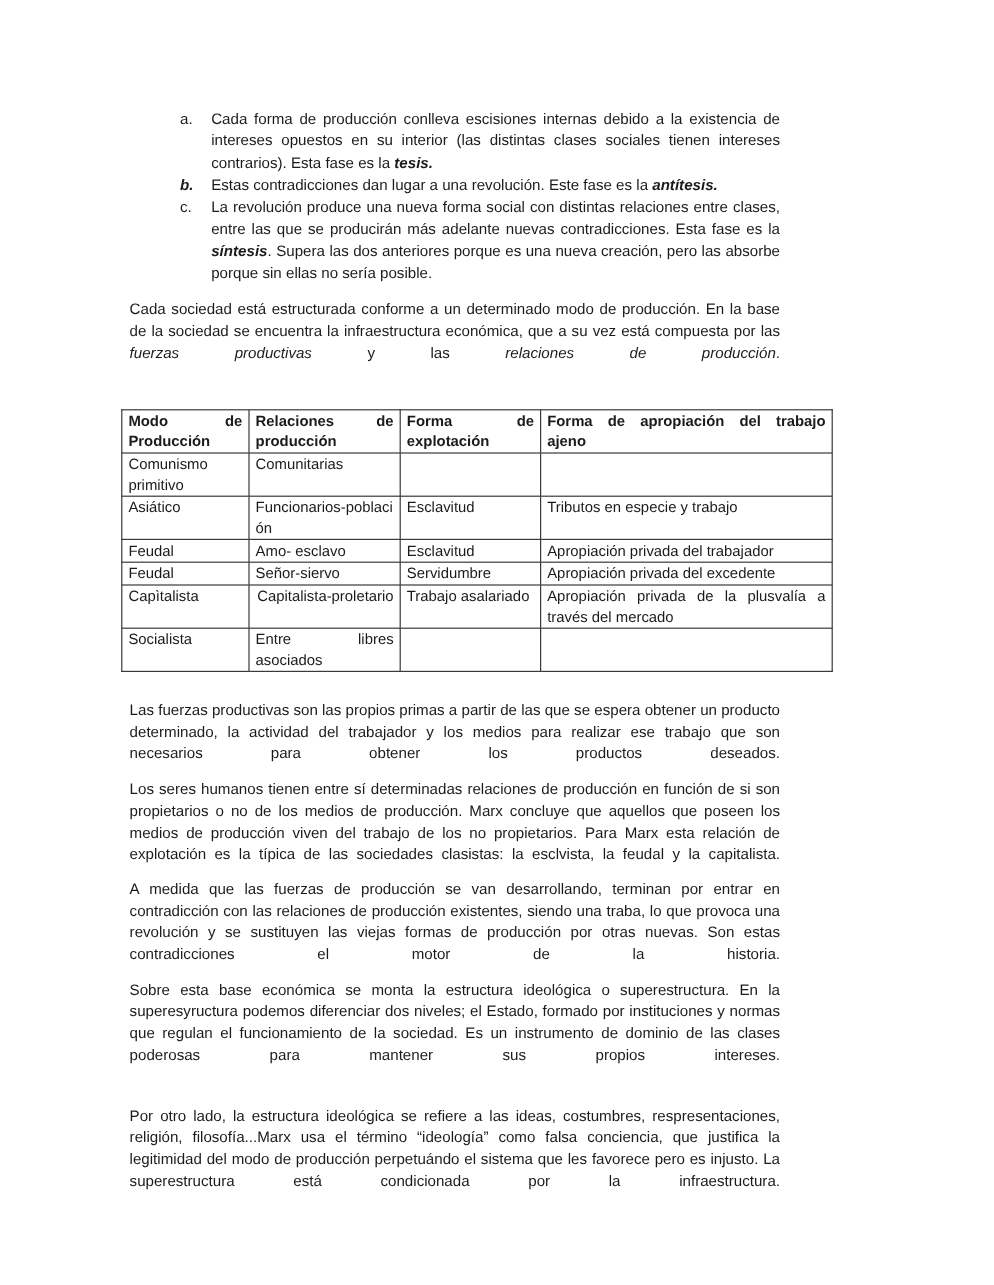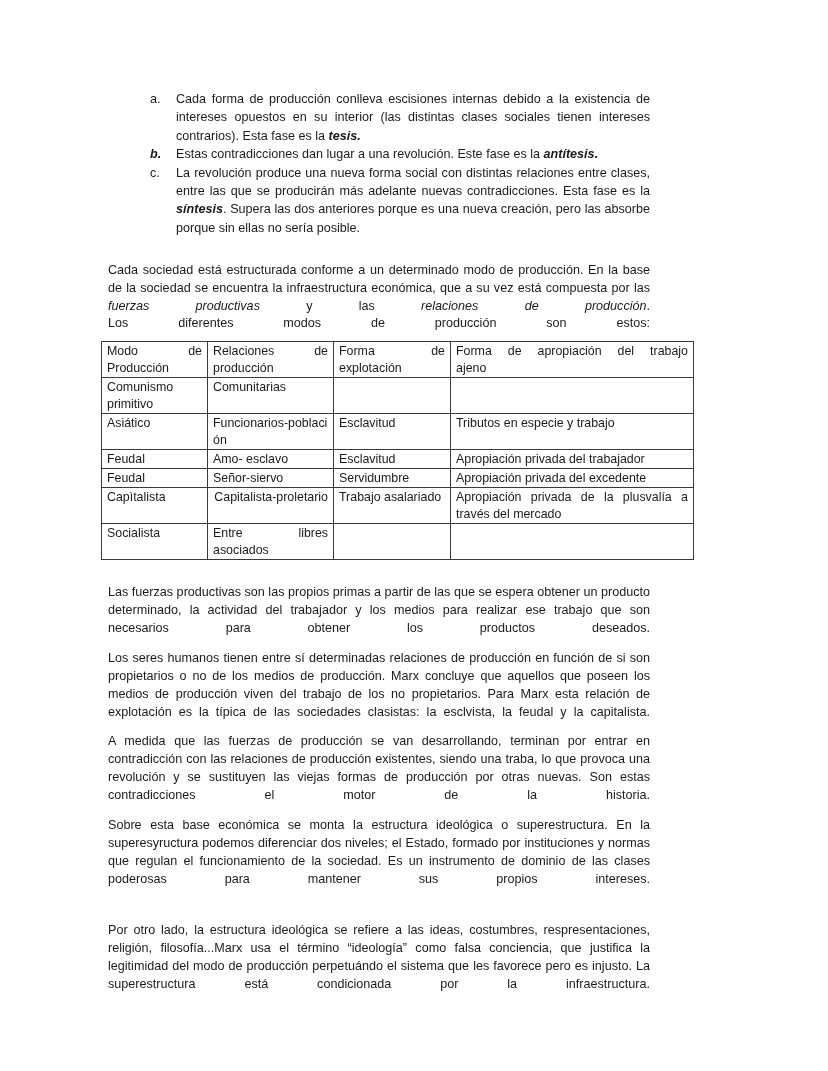--- a/index.html
+++ b/index.html
@@ -26,21 +26,21 @@
     font-size: 12.4px;
   }
   table.modes td, table.modes th {
     border: 1.4px solid #3a3a3a;
     padding: 1px 5px 0 5px;
     vertical-align: top;
     line-height: 17px;
     text-align: left;
     font-weight: normal;
   }
-  table.modes th { font-weight: normal; text-align: justify; text-align-last: left; }
+  table.modes th { font-weight: bold; text-align: justify; text-align-last: left; }
   table.modes th .jl { display: block; text-align: justify; text-align-last: justify; }
   col.c1 { width: 106px; } col.c2 { width: 126px; } col.c3 { width: 117px; } col.c4 { width: 243px; }
   tr.r-head { height: 36px; }
   tr.r2 { height: 35px; }
   tr.r1 { height: 18px; }
 </style>
 </head>
 <body>
 
 <div class="page">
@@ -50,23 +50,22 @@
       <span class="marker">a.</span><span>Cada forma de producción conlleva escisiones internas debido a la existencia de intereses opuestos en su interior (las distintas clases sociales tienen intereses contrarios). Esta fase es la </span><span class="bi">tesis.</span>
     </li>
     <li>
       <span class="marker bold">b.</span><span>Estas contradicciones dan lugar a una revolución. Este fase es la </span><span class="bi">antítesis.</span>
     </li>
     <li>
       <span class="marker">c.</span><span>La revolución produce una nueva forma social con distintas relaciones entre clases, entre las que se producirán más adelante nuevas contradicciones. Esta fase es la </span><span class="bi">síntesis</span><span>. Supera las dos anteriores porque es una nueva creación, pero las absorbe porque sin ellas no sería posible.</span>
     </li>
   </ol>
 
-  <p class="p last-left" style="top:249px;margin-top:12px;"><span>Cada sociedad está estructurada conforme a un determinado modo de producción. En la base de la sociedad se encuentra la infraestructura económica, que a su vez está compuesta por las </span><span class="i">fuerzas productivas</span><span> y las </span><span class="i">relaciones de producción</span><span>.</span></p>
+  <p class="p last-left" style="top:249px;"><span>Cada sociedad está estructurada conforme a un determinado modo de producción. En la base de la sociedad se encuentra la infraestructura económica, que a su vez está compuesta por las </span><span class="i">fuerzas productivas</span><span> y las </span><span class="i">relaciones de producción</span><span>.</span></p>
 
-  <p class="p last-left" style="top:314px;">Los diferentes modos de producción son estos:</p>
 
   <table class="modes">
     <colgroup>
         <col class="c1">
         <col class="c2">
         <col class="c3">
         <col class="c4">
       </colgroup>
     <tbody>
         <tr class="r-head">

